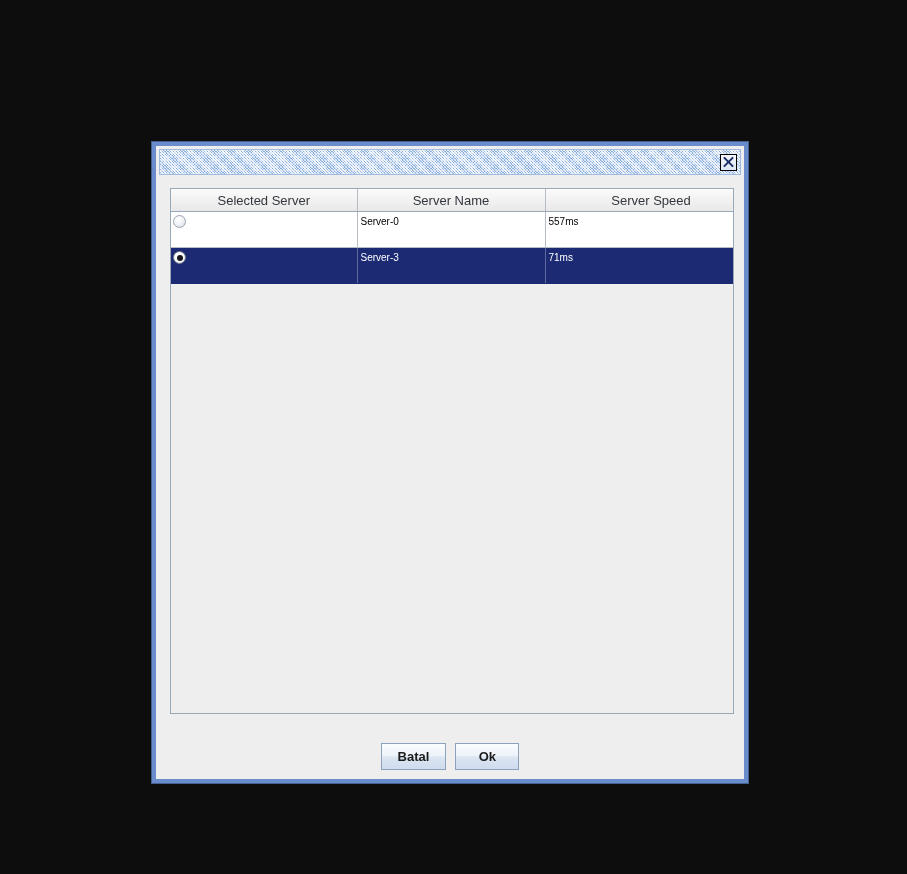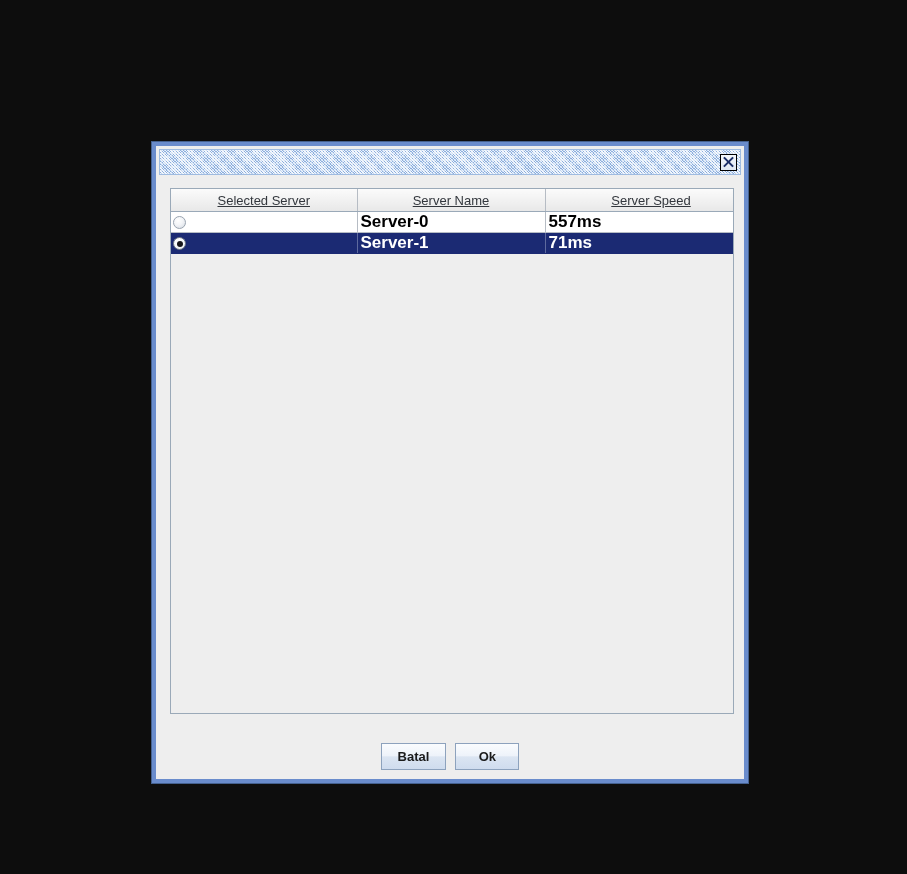--- a/index.html
+++ b/index.html
@@ -125,36 +125,34 @@
   thead th {
     height: 22px;
     background: linear-gradient(#fbfbfb, #e8e8e8);
     border-right: 1px solid #b6bcc4;
     border-bottom: 1px solid #9aa9b8;
     color: #33373d;
     font-weight: normal;
     font-size: 13px;
     text-align: center;
     padding: 0;
-    text-decoration: underline;
   }
   thead th:last-child { border-right: 1px solid #b6bcc4; padding-left: 24px; }
 
   tbody td {
     height: 19px;
     background: #ffffff;
     color: #000000;
     border-right: 1px solid #b6bcc4;
     border-bottom: 1px solid #b6bcc4;
-    padding: 0 0 0 3px;
-    font-size: 17px;
+    padding: 0 0 16px 3px;
+    font-size: 10px;
     white-space: nowrap;
     overflow: hidden;
     vertical-align: middle;
-    font-weight: bold;
   }
   tbody tr.selected td {
     background: #1b2a73;
     color: #ffffff;
     border-right-color: #5e6a9e;
     border-bottom-color: #1b2a73;
   }
   td.cell-radio { padding-left: 2px; }
 
   
@@ -247,21 +245,21 @@
             </tr>
           </thead>
           <tbody id="table-body">
               <tr>
                 <td class="cell-radio"><span class="radio"></span></td>
                 <td>Server-0</td>
                 <td>557ms</td>
               </tr>
               <tr class="selected">
                 <td class="cell-radio"><span class="radio checked"></span></td>
-                <td>Server-1</td>
+                <td>Server-3</td>
                 <td>71ms</td>
               </tr>
             </tbody>
         </table>
         <div id="table-filler"></div>
       </div>
 
       <div id="button-bar">
         <button class="dlg-button">Batal</button>
         <button class="dlg-button">Ok</button>

